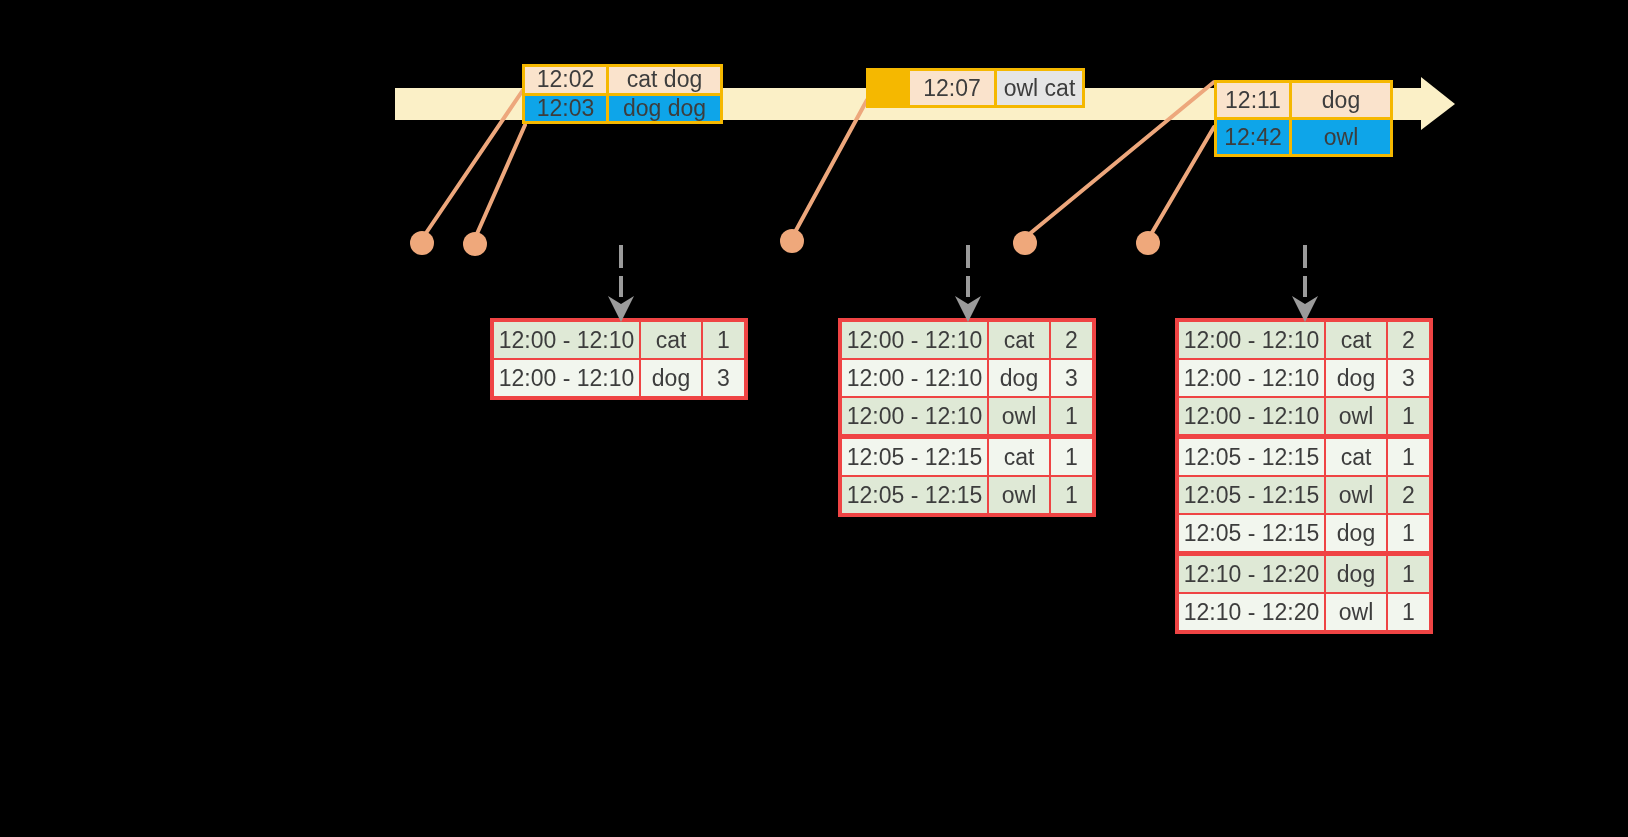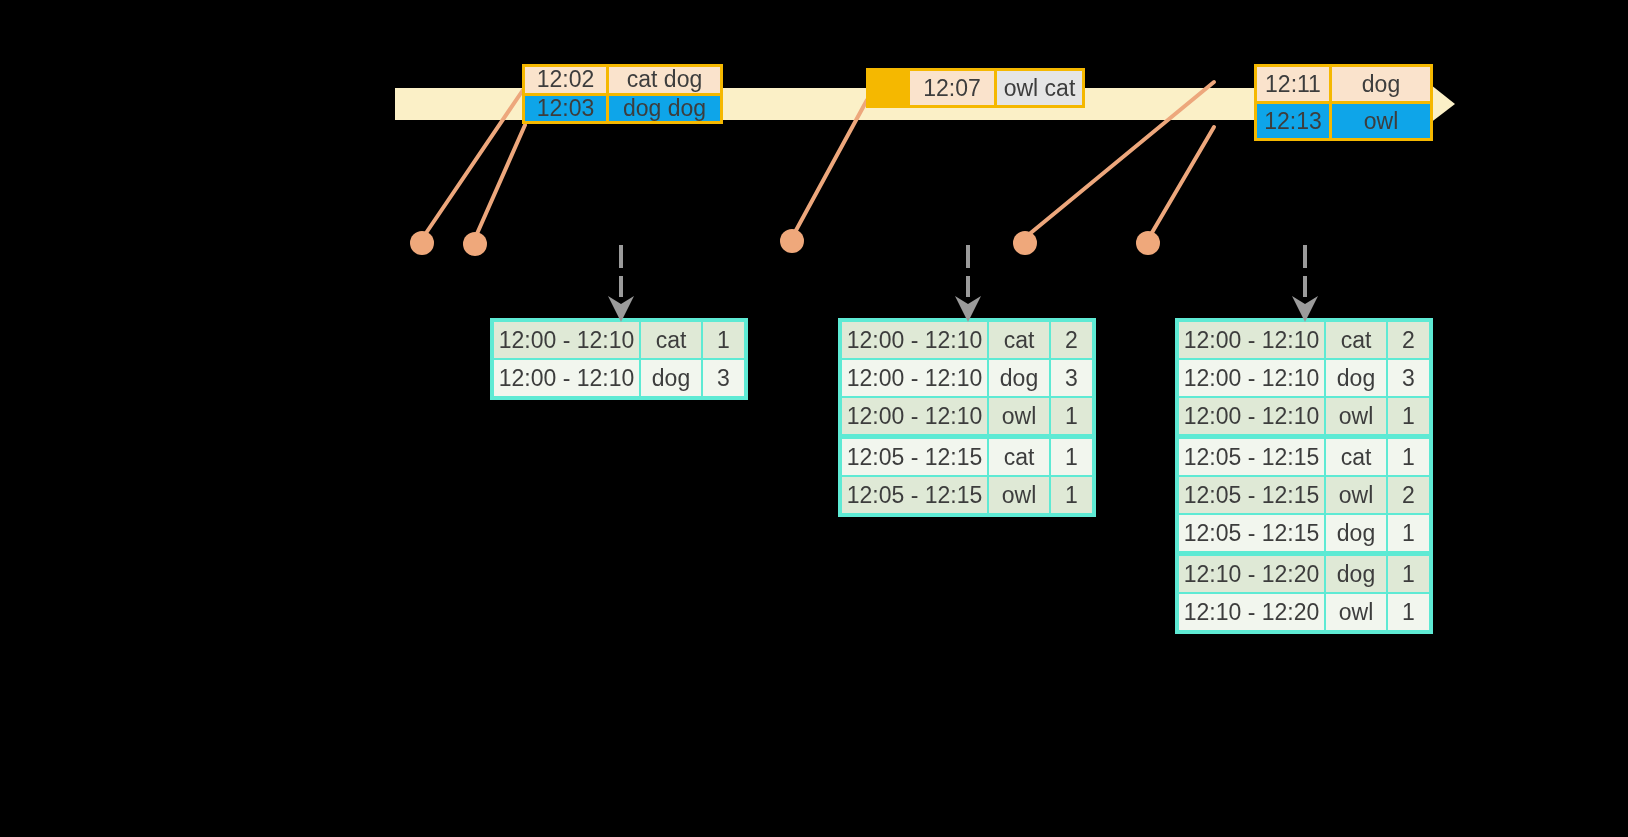--- a/index.html
+++ b/index.html
@@ -12,21 +12,21 @@
   
   .ebox{position:absolute;z-index:4;background:#F5B800;padding:3px;display:grid;gap:3px;
         box-sizing:border-box;}
   .ecell{display:flex;align-items:center;justify-content:center;
          font-size:23px;line-height:1;}
   .ed{background:#FAE3CC;}
   .el{background:#0ea5e9;}
   .em{background:#e5e5e5;}
 
   
-  .gtable{position:absolute;z-index:3;background:#5eead4;padding:4px;
+  .gtable{position:absolute;z-index:3;background:#ef4444;padding:4px;
           display:flex;flex-direction:column;gap:5px;box-sizing:border-box;width:258px;}
   .ggroup{display:grid;grid-template-columns:145px 60px 41px;gap:2px;grid-auto-rows:36px;}
   .gcell{display:flex;align-items:center;justify-content:center;font-size:23px;line-height:1;}
   .gd{background:#DFE9D6;}
   .gl{background:#F2F6EE;}
 </style>
 </head>
 <body>
 
 <div class="stage">
@@ -58,25 +58,25 @@
     <div class="ecell el">12:03</div>
     <div class="ecell el">dog dog</div>
   </div>
 
   <div class="ebox" style="left:866px;top:68px;width:219px;height:40px;
        grid-template-columns:84px 1fr;grid-template-rows:1fr;padding-left:44px;">
     <div class="ecell ed">12:07</div>
     <div class="ecell em">owl cat</div>
   </div>
 
-  <div class="ebox" style="left:1214px;top:64px;width:179px;height:77px;
-       grid-template-columns:72px 1fr;grid-template-rows:1fr 1fr;margin-left:40px;">
+  <div class="ebox" style="left:1214px;top:80px;width:179px;height:77px;
+       grid-template-columns:72px 1fr;grid-template-rows:1fr 1fr;">
     <div class="ecell ed">12:11</div>
     <div class="ecell ed">dog</div>
-    <div class="ecell el">12:13</div>
+    <div class="ecell el">12:42</div>
     <div class="ecell el">owl</div>
   </div>
 
   <div class="gtable" style="left:490px;top:318px;">
     <div class="ggroup">
       <div class="gcell gd">12:00 - 12:10</div>
       <div class="gcell gd">cat</div>
       <div class="gcell gd">1</div>
       <div class="gcell gl">12:00 - 12:10</div>
       <div class="gcell gl">dog</div>

